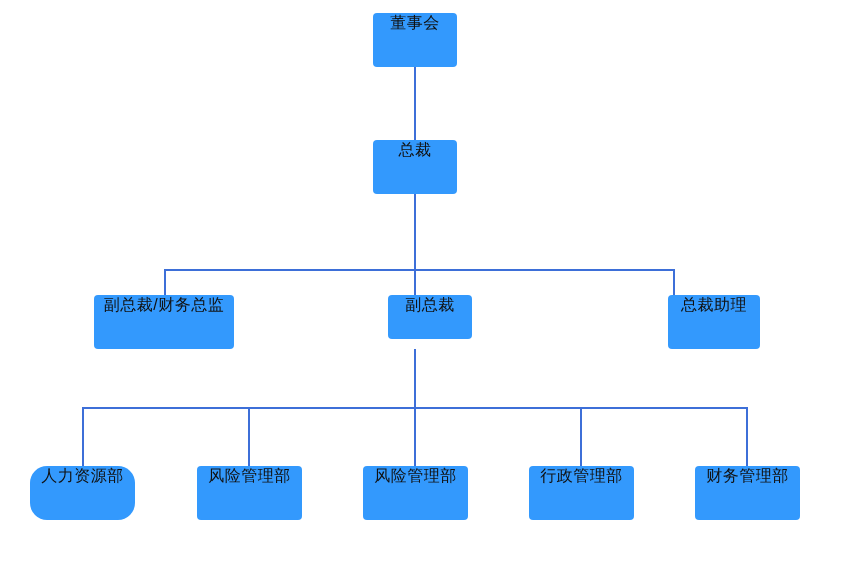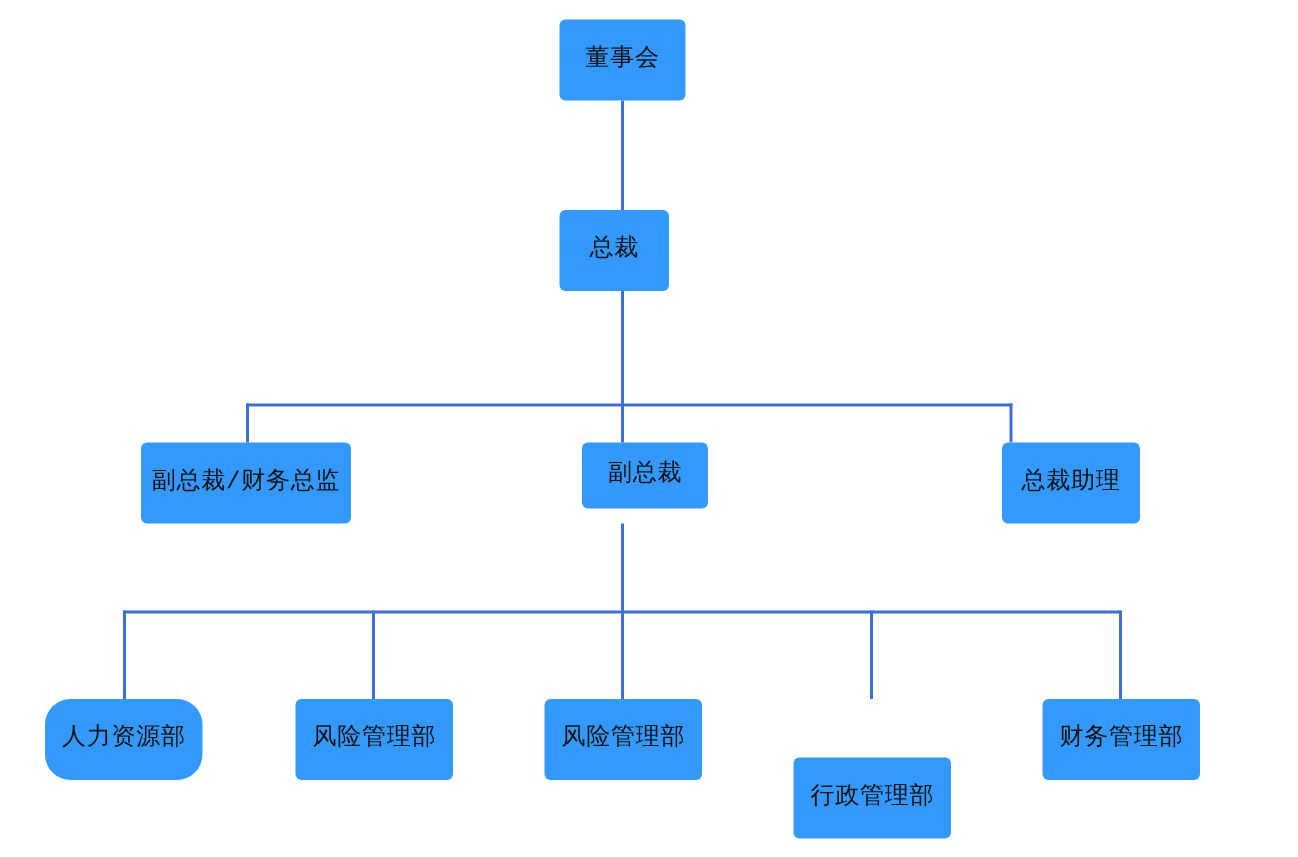--- a/index.html
+++ b/index.html
@@ -18,54 +18,52 @@
     overflow: hidden;
   }
   .node {
     position: absolute;
     background: #3399fd;
     border-radius: 4px;
     color: #111111;
     font-size: 16px;
     line-height: 1.2;
     display: flex;
-    align-items: center;
     justify-content: center;
     text-align: center;
     box-sizing: border-box;
     letter-spacing: 0.5px;
     white-space: nowrap;
     z-index: 2;
-    font-family: Liberation Mono, monospace;
   }
   .node-label {
     display: block;
     pointer-events: none;
   }
   .conn {
     position: absolute;
     background: #3d6fd8;
     z-index: 1;
   }
   .conn-v { width: 2px; }
   .conn-h { height: 2px; }
 
   
   #node-board      { left: 373px; top: 13px;  width: 84px;  height: 54px; }
   
-  #node-president  { left: 373px; top: 140px; width: 73px;  height: 54px; }
+  #node-president  { left: 373px; top: 140px; width: 84px;  height: 54px; }
   
   #node-vp-cfo     { left: 94px;  top: 295px; width: 140px; height: 54px; }
   #node-vp         { left: 388px; top: 295px; width: 84px;  height: 44px; }
   #node-assistant  { left: 628px; top: 295px; width: 92px;  height: 54px; margin-left: 40px; }
   
   #node-hr         { left: 30px;  top: 466px; width: 105px; height: 54px; border-radius: 17px; }
   #node-finance    { left: 197px; top: 466px; width: 105px; height: 54px; }
   #node-asset      { left: 363px; top: 466px; width: 105px; height: 54px; }
-  #node-admin      { left: 529px; top: 466px; width: 105px; height: 54px; margin-top: 39px; }
+  #node-admin      { left: 529px; top: 466px; width: 105px; height: 54px; }
   #node-risk       { left: 695px; top: 466px; width: 105px; height: 54px; }
 
   
   
   #conn-board-down     { left: 414px; top: 67px;  height: 73px; }
   
   #conn-pres-down      { left: 414px; top: 194px; height: 76px; }
   #conn-level3-bus     { left: 164px; top: 269px; width: 511px; }
   #conn-l3-left-drop   { left: 164px; top: 269px; height: 26px; }
   #conn-l3-mid-drop    { left: 414px; top: 269px; height: 26px; }

